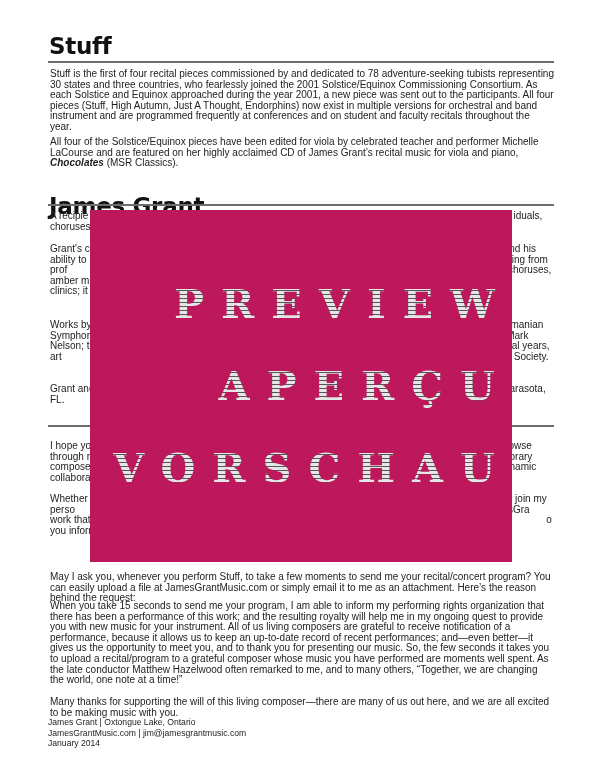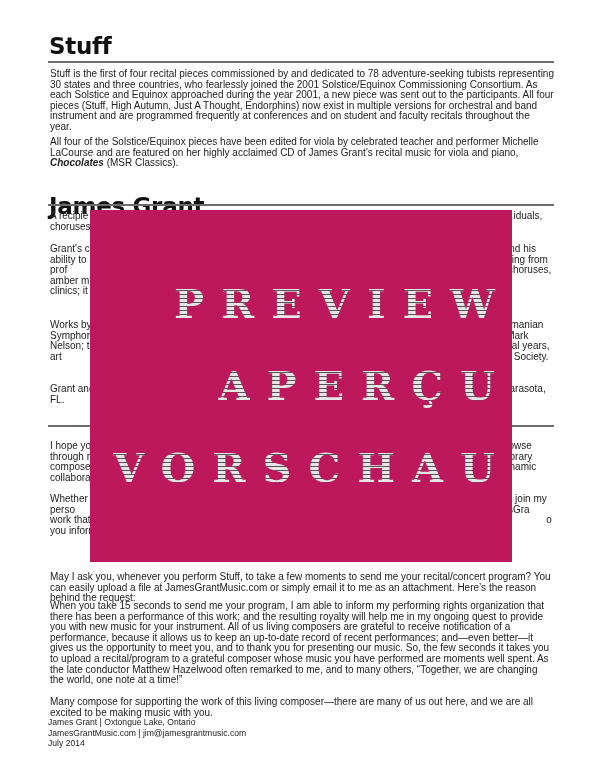--- a/index.html
+++ b/index.html
@@ -118,26 +118,26 @@
   <p id="p-grant-2" class="body" style="white-space: pre-wrap;">Grant's co                                                                                                                                                   and his ability to                                                                                                                                                   anging from prof                                                                                                                                                   munity choruses,                                                                                                                                                   amber music is t                                                                                                                                                   clinics; it is distribu</p>
   <p id="p-grant-3" class="body" style="white-space: pre-wrap;">Works by                                                                                                                                                   asmanian Symphon                                                                                                                                                   t Mark Nelson; t                                                                                                                                                   veral years, art                                                                                                                                                   can Viola Society.</p>
   <p id="p-grant-4" class="body" style="white-space: pre-wrap;">Grant and                                                                                                                                                   Sarasota, FL.</p>
 
   <div id="rule-3" class="rule"></div>
 
   <p id="p-req-1" class="body" style="white-space: pre-wrap;">I hope yo                                                                                                                                                   browse through r                                                                                                                                                   nporary compose                                                                                                                                                   dynamic collabora</p>
   <p id="p-req-2" class="body" style="white-space: pre-wrap;">Whether                                                                                                                                                   you join my perso                                                                                                                                                   JamesGra                                                                                                                                                   work that features o                                                                                                                                                   o you informed</p>
   <p id="p-req-3" class="body">May I ask you, whenever you perform Stuff, to take a few moments to send me your recital/concert program?  You can easily upload a file at JamesGrantMusic.com or simply email it to me as an attachment.  Here’s the reason behind the request:</p>
   <p id="p-req-4" class="body">When you take 15 seconds to send me your program, I am able to inform my performing rights organization that there has been a performance of this work; and the resulting royalty will help me in my ongoing quest to provide you with new music for your instrument.  All of us living composers are grateful to receive notification of a performance, because it allows us to keep an up-to-date record of recent performances; and—even better—it gives us the opportunity to meet you, and to thank you for presenting our music.  So, the few seconds it takes you to upload a recital/program to a grateful composer whose music you have performed are moments well spent.  As the late conductor Matthew Hazelwood often remarked to me, and to many others, “Together, we are changing the world, one note at a time!”</p>
-  <p id="p-req-5" class="body">Many compose for supporting the work of this living composer—there are many of us out here, and we are all excited to be making music with you.</p>
+  <p id="p-req-5" class="body">Many thanks for supporting the will of this living composer—there are many of us out here, and we are all excited to be making music with you.</p>
 
   <div id="signature" class="sig">
     <div>James Grant | Oxtongue Lake, Ontario</div>
     <div>JamesGrantMusic.com | jim@jamesgrantmusic.com</div>
-    <div>July 2014</div>
+    <div>January 2014</div>
   </div>
 </div>
 
 <div class="overlay">
   <div class="wm">PREVIEW</div>
   <div class="wm">APERÇU</div>
   <div class="wm">VORSCHAU</div>
 </div>
 
 </body></html>

